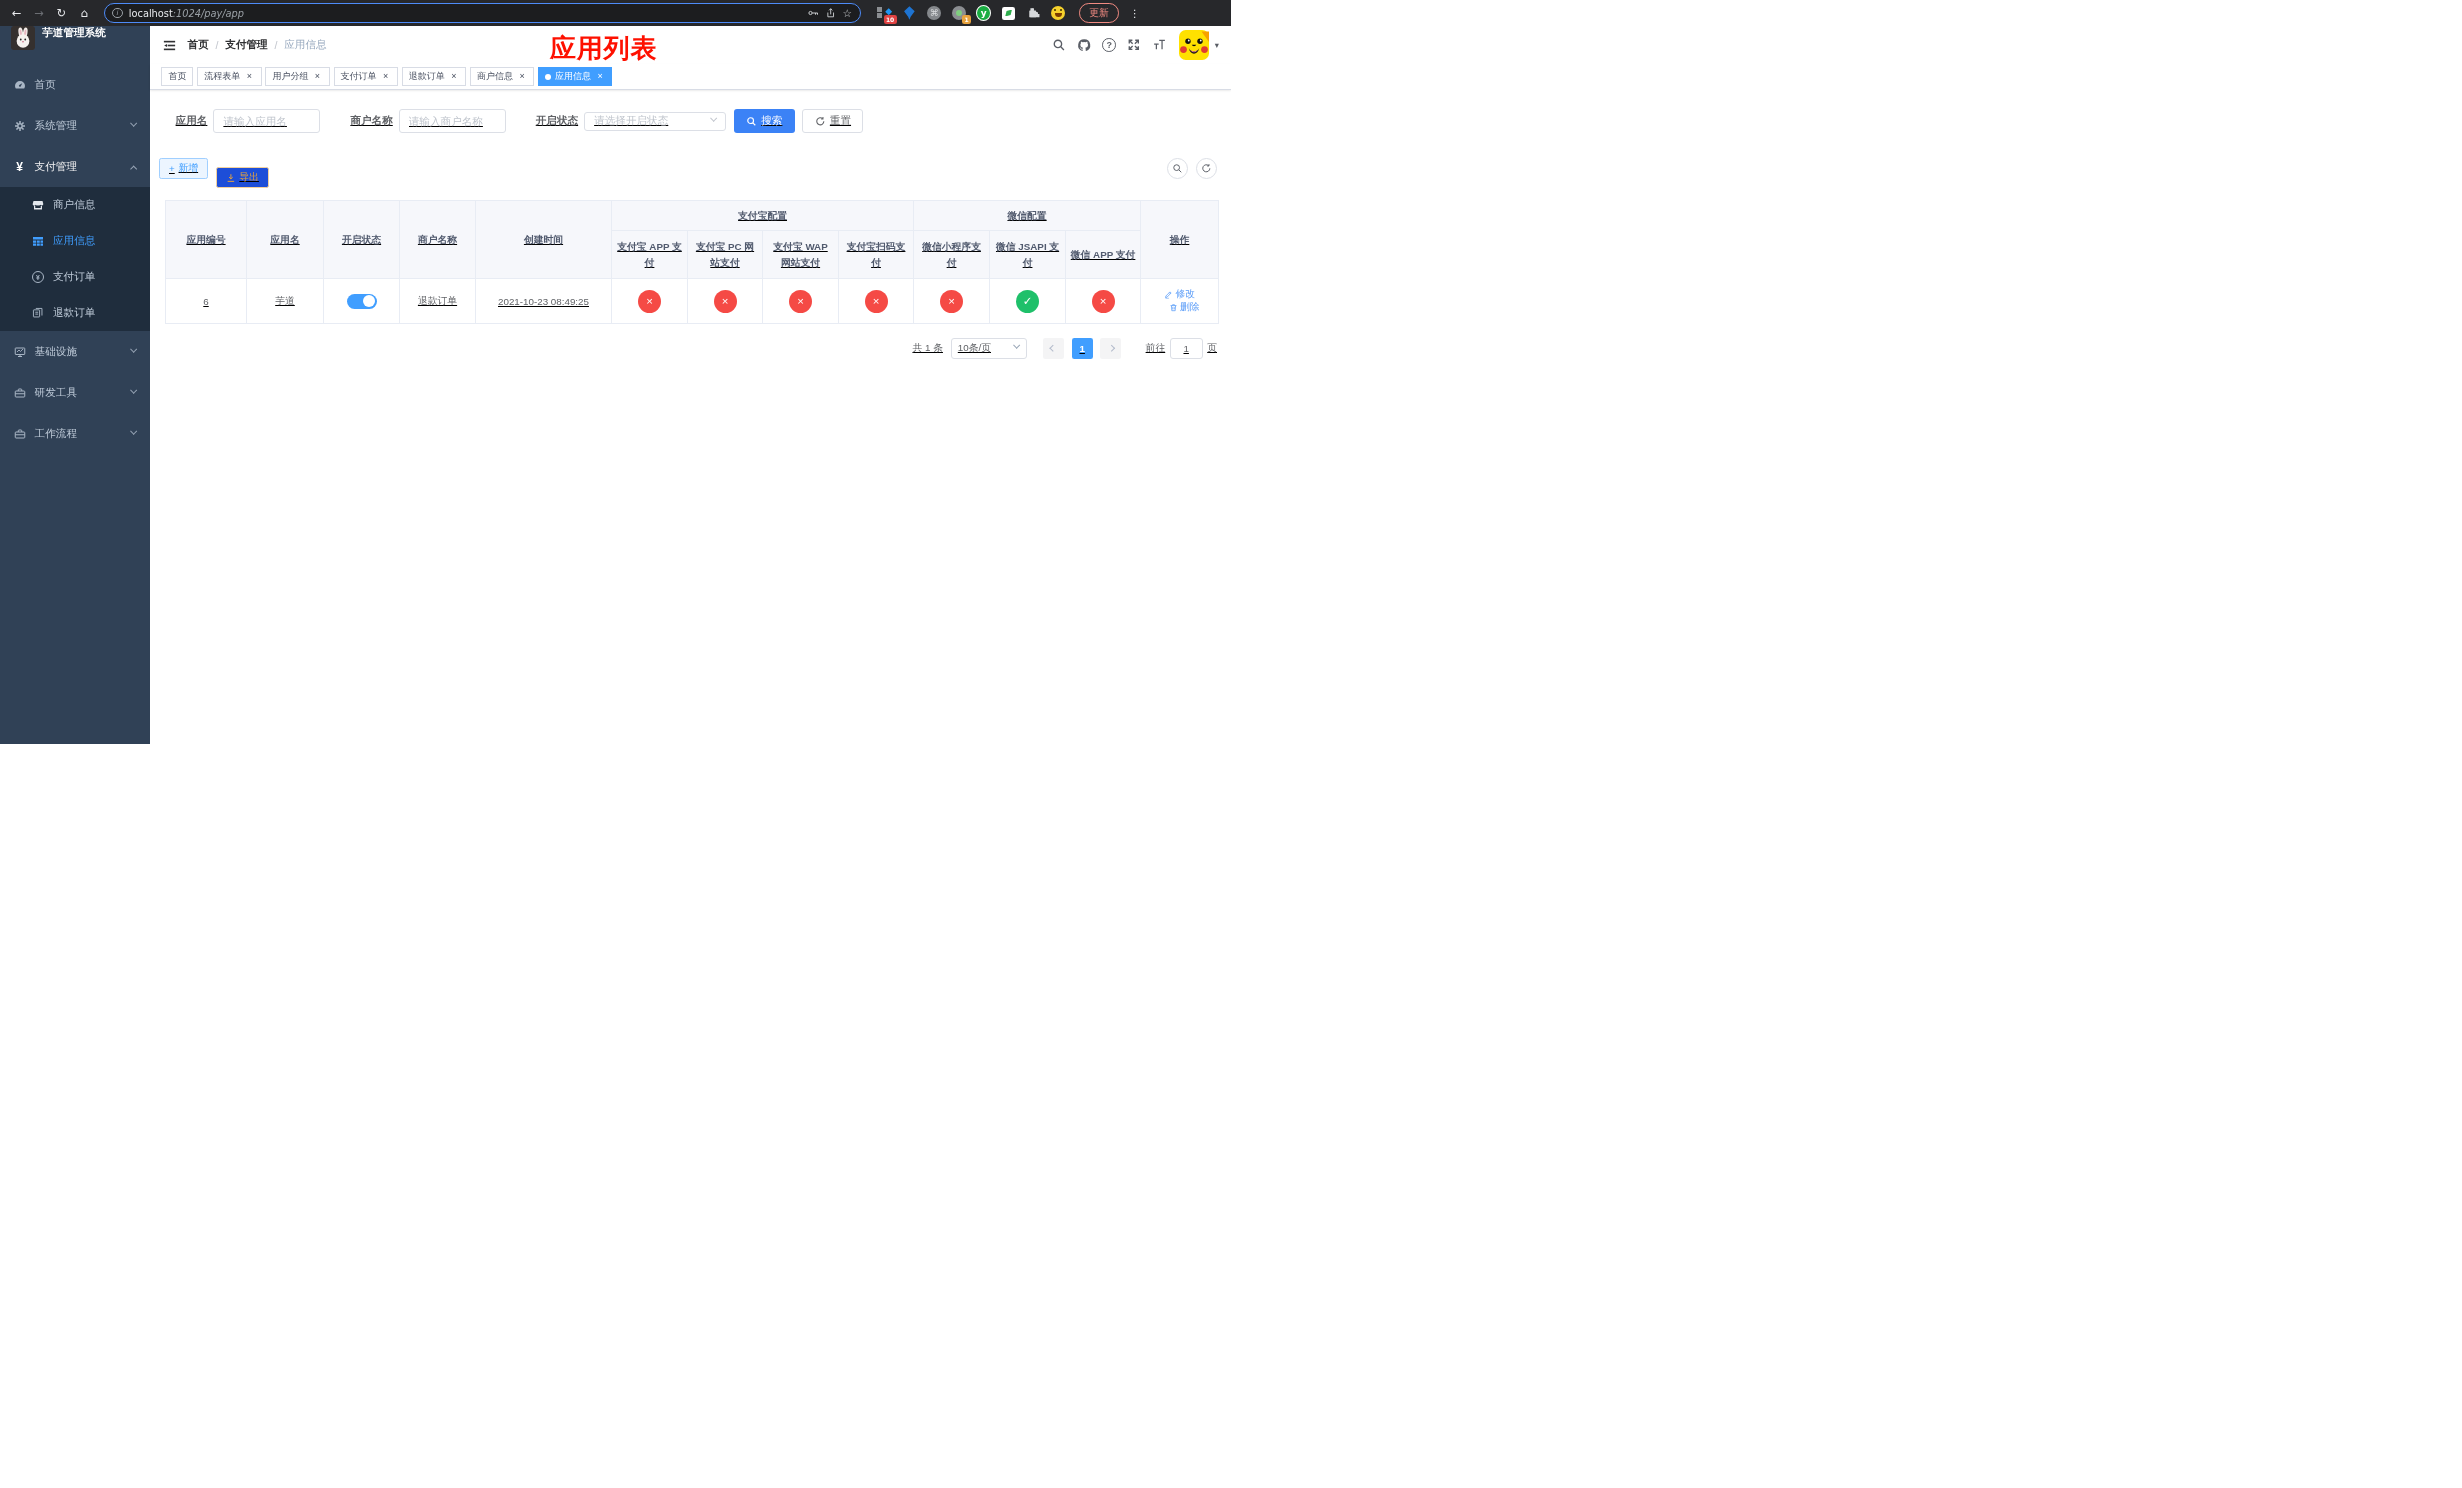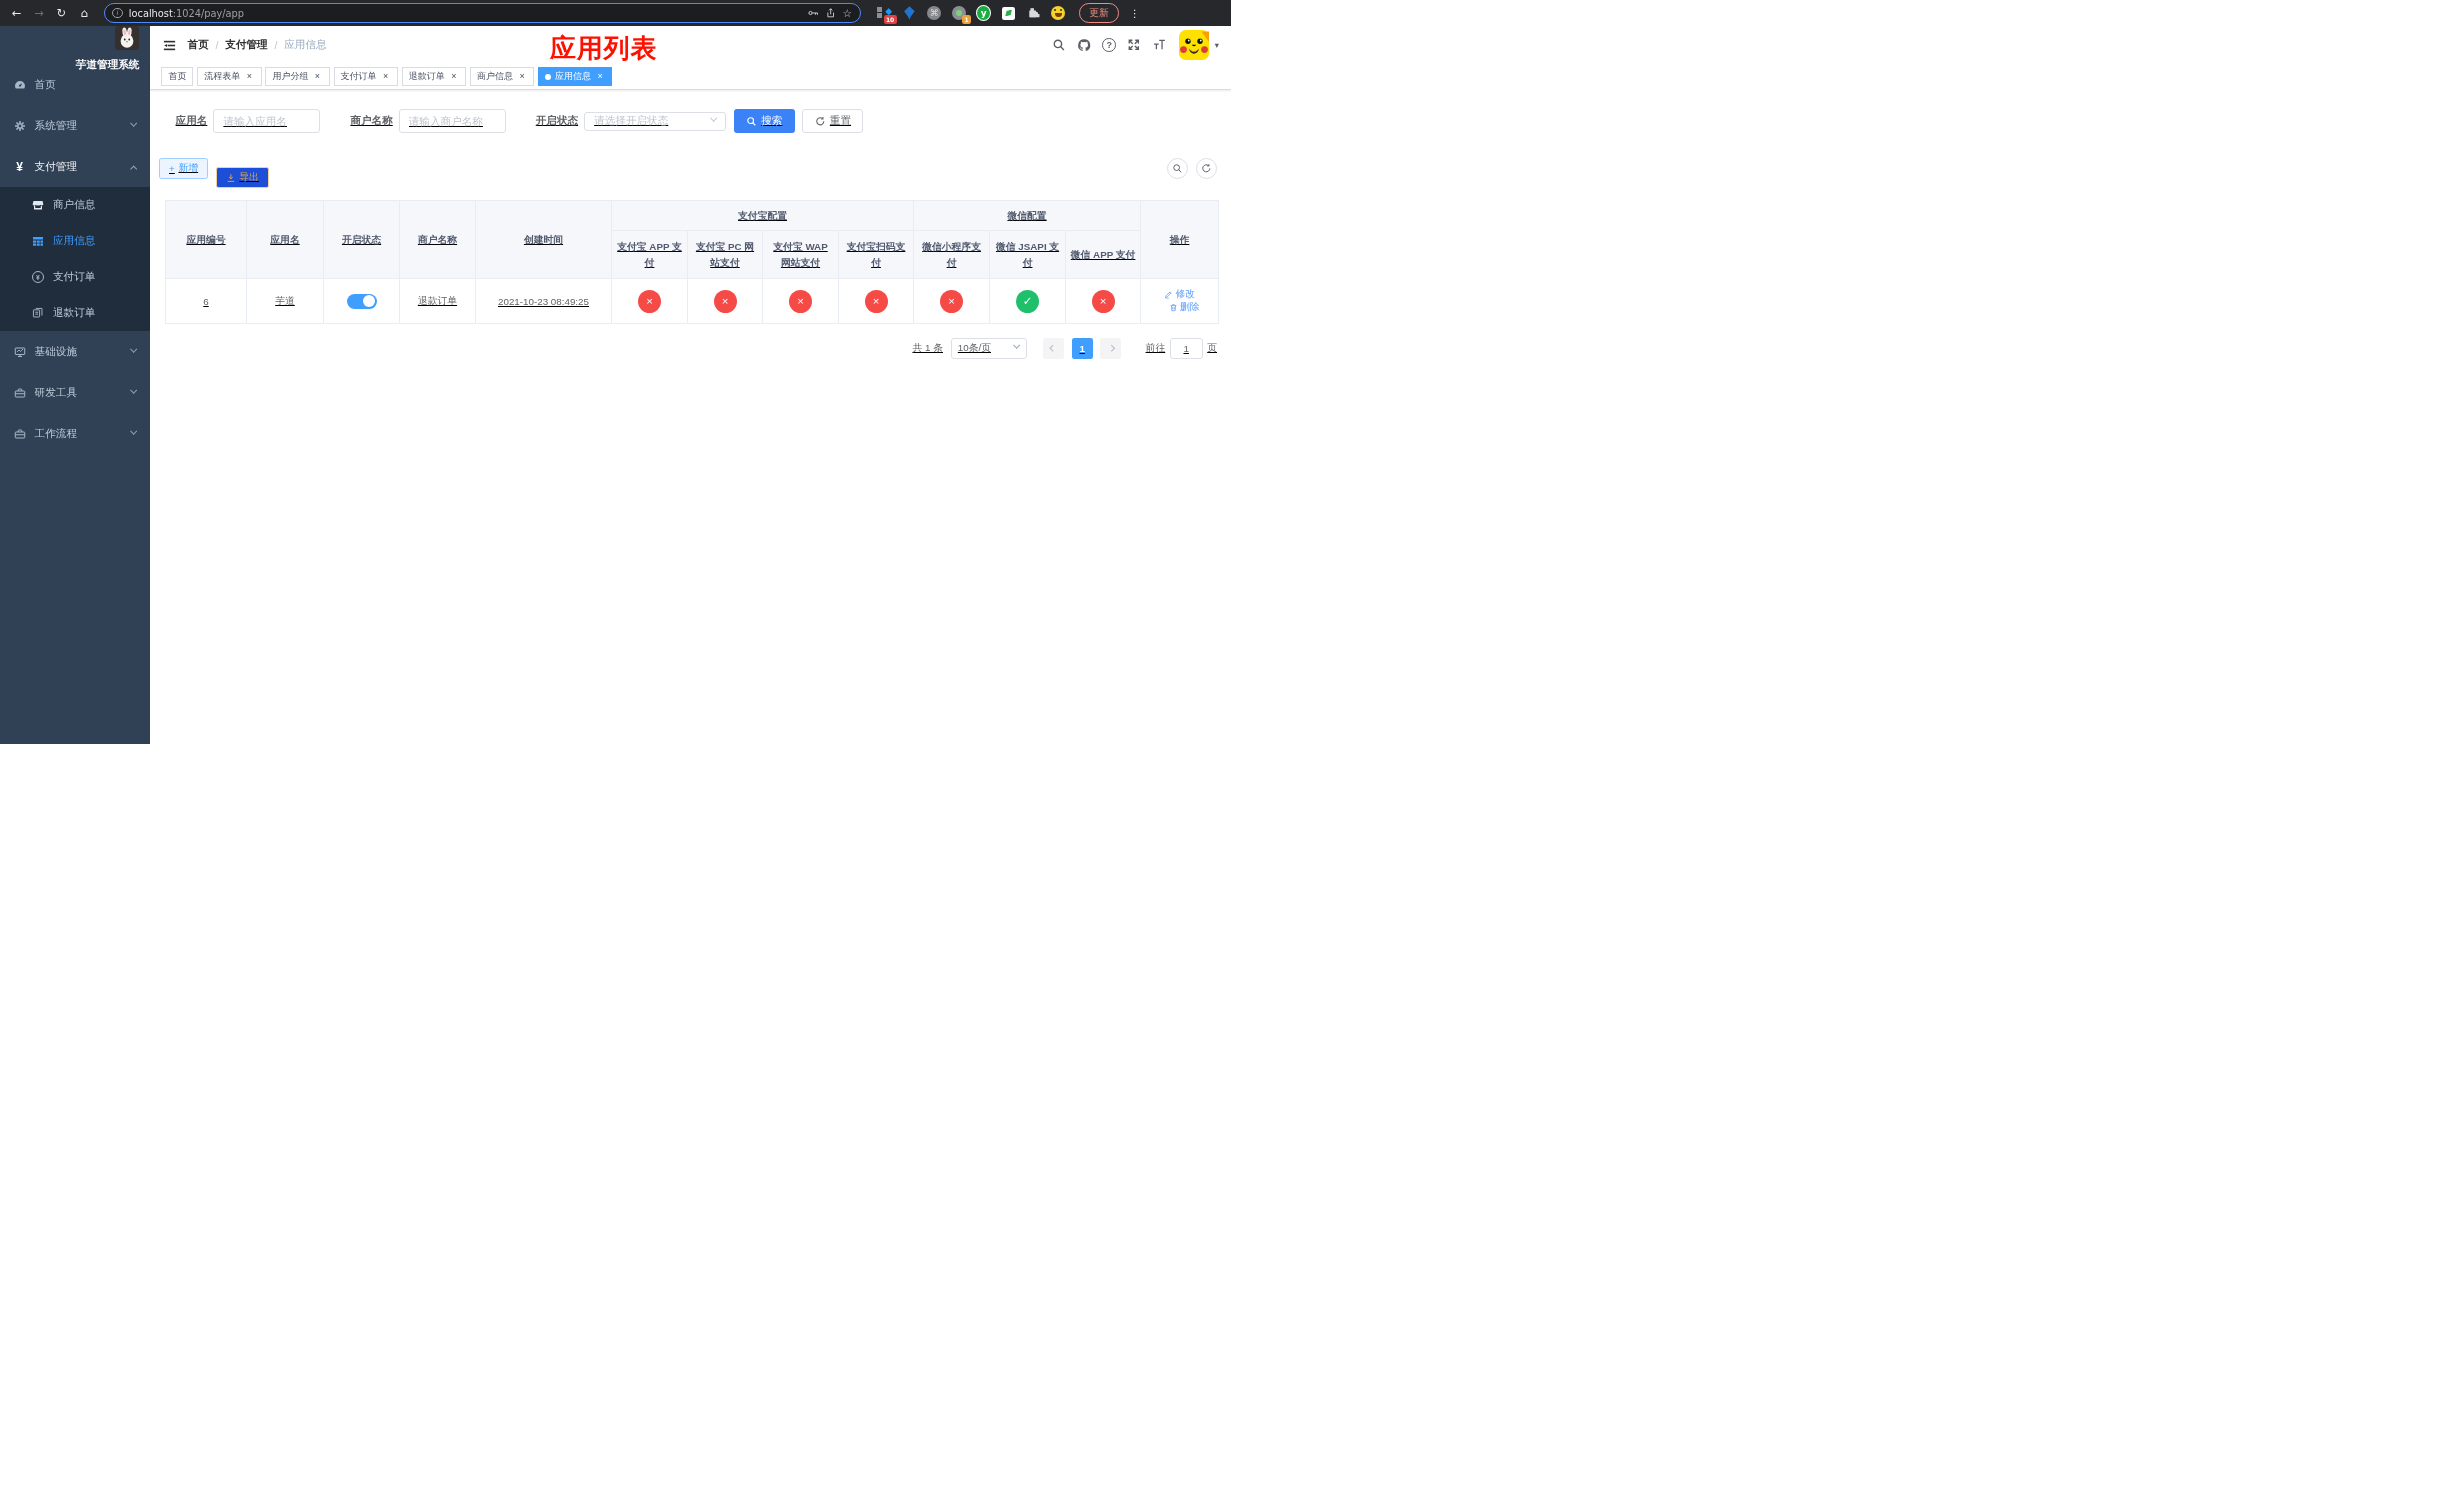--- a/index.html
+++ b/index.html
@@ -12,21 +12,21 @@
     padding:0 7.6px; gap:4.5px; font-family:"DejaVu Sans",sans-serif; }
   .nav-btn { color:#e8eaed; font-size:11.4px; width:18px; text-align:center; cursor:pointer; }
   .nav-btn.disabled { color:#6b6e73; }
   .addr-bar { flex:0 0 757px; height:19.7px; margin:0 6px; border-radius:10.6px;
     background:#1c1d1f; border:1.5px solid #4d8bf8; display:flex; align-items:center;
     padding:0 7.6px; gap:6px; }
   .info-ic { width:10.6px; height:10.6px; border:0.8px solid #9aa0a6; border-radius:50%;
     color:#9aa0a6; font-size:6.8px; line-height:9px; text-align:center; font-style:italic; }
   .url { font-size:9.8px; flex:1; white-space:nowrap; }
   .url .host { color:#e8eaed; }
-  .url .rest { color:#9aa0a6; }
+  .url .rest { color:#9aa0a6;font-style:italic; }
   .addr-ic { color:#c7cacd; display:inline-flex; }
   .addr-ic svg { display:block; }
   .star { color:#c7cacd; font-size:10.6px; }
   .ext-tray { display:flex; align-items:center; gap:9.8px; margin-left:6px; }
   .ext { position:relative; width:15px; height:15px; display:flex; align-items:center;
     justify-content:center; font-size:9px; }
   .badge { position:absolute; bottom:-3px; right:-4.5px; border-radius:2.3px; color:#fff;
     font-size:6px; padding:0.8px 2.3px; font-weight:bold; }
   .badge.red { background:#e04343; }
   .badge.orange { background:#e8a33d; }
@@ -54,21 +54,21 @@
     border-radius:0 0 6.8px 6.8px; background:#7a3b00; }
   .update-pill { margin-left:9px; border:1.1px solid #f28b82; color:#f28b82; font-size:9.8px;
     border-radius:9.8px; padding:2.3px 9px; white-space:nowrap; cursor:pointer; }
   .kebab { color:#e8eaed; font-size:10.6px; margin-left:6px; cursor:pointer; }
 
   
   .app { display:flex; height:719px; }
 
   
   .sidebar { width:150px; background:#304156; color:#bfcbd9; flex:none; font-size:10.6px; }
-  .logo-row { height:38px; display:flex; align-items:flex-end; gap:7.6px; padding:0 10.6px;flex-direction:column; }
+  .logo-row { height:38px; display:flex; align-items:flex-start; gap:7.6px; padding:0 10.6px; }
   .logo-img { width:24px; height:24px; border-radius:2.3px; flex:none; }
   .logo-title { color:#fff; font-weight:bold; font-size:10.6px; white-space:nowrap; }
   .menu-item { height:41px; display:flex; align-items:center; padding:0 13.6px; cursor:pointer; }
   .menu-item .mi-icon { width:12px; height:12px; margin-right:9px; color:#a9b6c5;
     display:inline-flex; align-items:center; justify-content:center; flex:none; }
   .menu-item .mi-label { flex:1; }
   .menu-item.active-parent { color:#f4f4f5; }
   .menu-item.active-parent .mi-icon { color:#fff; }
   .submenu { background:#1f2d3d; }
   .submenu .menu-item { height:36px; padding-left:32px; }

